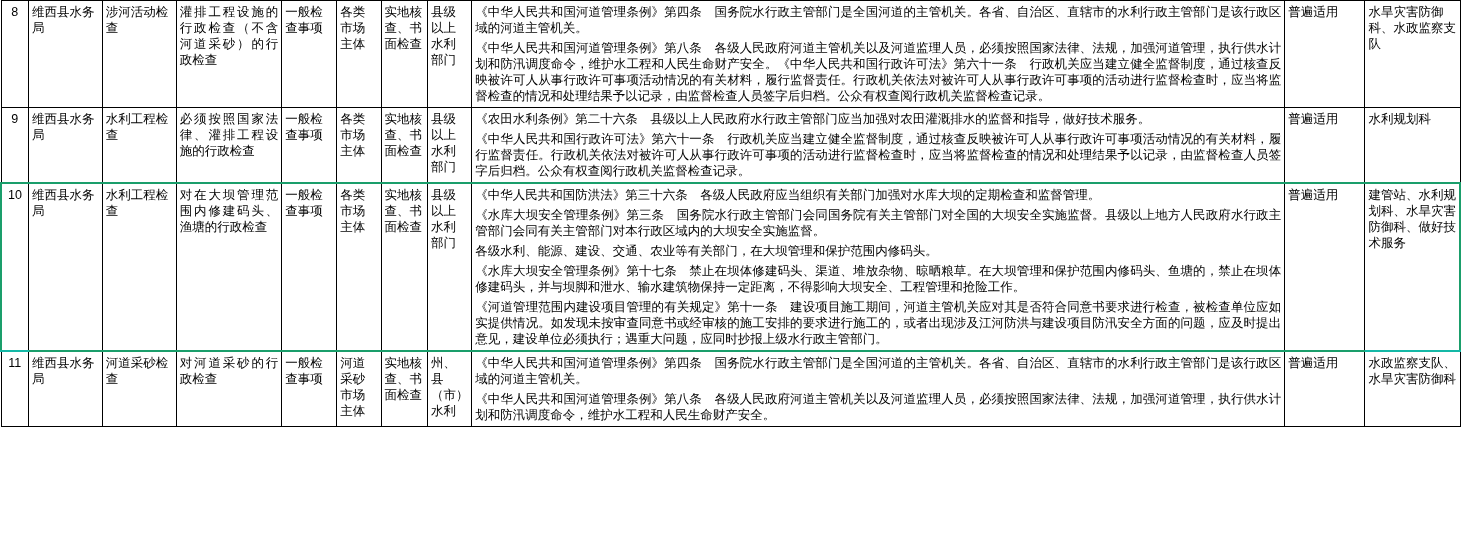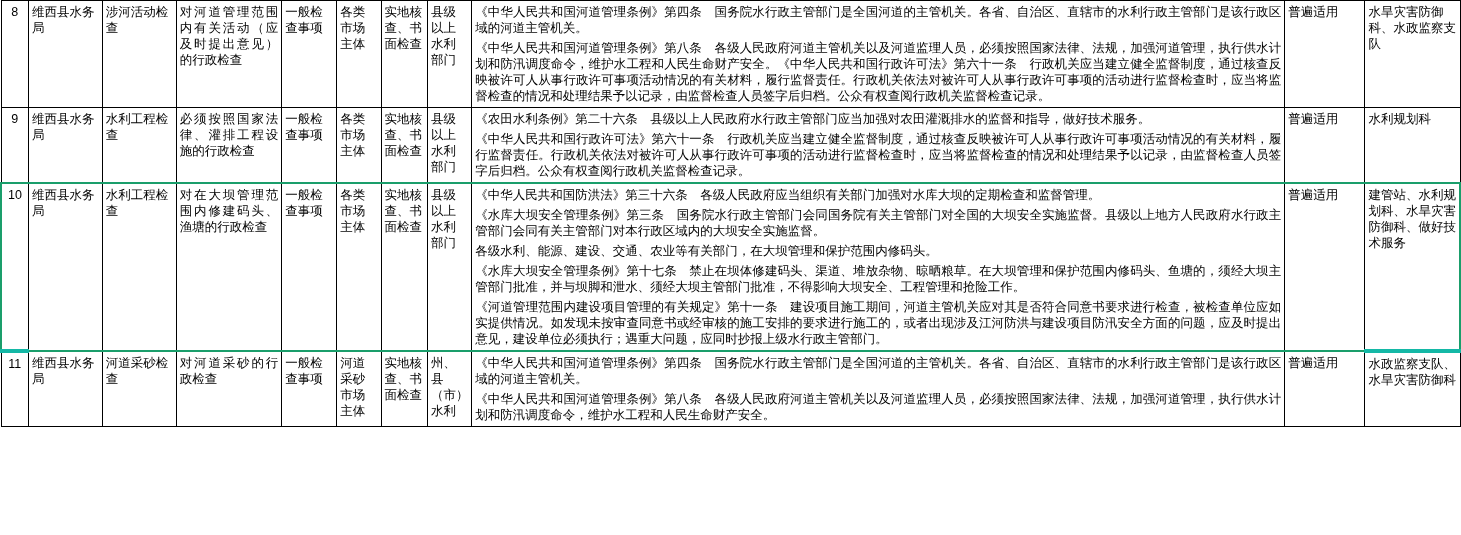--- a/index.html
+++ b/index.html
@@ -49,21 +49,21 @@
 
   
   .c-content, .c-type, .c-subject, .c-method, .c-dept, .c-name, .c-org, .c-unit, .c-scope {
     font-size: 12.5px;
   }
   .c-content { text-align: justify; text-justify: inter-ideograph; }
 
   
   tr.row-highlight > td.edge-left { border-left: 2px solid #1a9e6b; }
   tr.row-highlight > td.edge-right { border-right: 2px solid #1a9e6b; }
-  tr.row-highlight > td { border-top: 2px solid #1a9e6b; border-bottom: 4px solid #14b8a6; }
+  tr.row-highlight > td { border-top: 2px solid #1a9e6b; border-bottom: 2px solid #14b8a6; }
   tr.row-highlight > td.inner { border-top: 2px solid #1a9e6b; border-bottom: 2px solid #1a9e6b; }
 </style>
 </head>
 <body>
 
 <table class="sheet">
   <colgroup>
     <col class="c-num">
       <col class="c-org">
       <col class="c-name">
@@ -75,21 +75,21 @@
     <col class="c-basis">
       <col class="c-scope">
       <col class="c-unit">
   </colgroup>
   <tbody>
 
     <tr>
       <td class="c-num">8</td>
       <td class="c-org vmid">维西县水务局</td>
       <td class="c-name vmid">涉河活动检查</td>
-      <td class="c-content vmid">对河道管理范围内有关活动（应及时提出意见）的行政检查</td>
+      <td class="c-content vmid">灌排工程设施的行政检查（不含河道采砂）的行政检查</td>
       <td class="c-type vmid">一般检查事项</td>
       <td class="c-subject vmid">各类市场主体</td>
       <td class="c-method vmid">实地核查、书面检查</td>
       <td class="c-dept vmid">县级以上水利部门</td>
       <td class="c-basis basis">
         <p>《中华人民共和国河道管理条例》第四条　国务院水行政主管部门是全国河道的主管机关。各省、自治区、直辖市的水利行政主管部门是该行政区域的河道主管机关。</p>
         <p>《中华人民共和国河道管理条例》第八条　各级人民政府河道主管机关以及河道监理人员，必须按照国家法律、法规，加强河道管理，执行供水计划和防汛调度命令，维护水工程和人民生命财产安全。《中华人民共和国行政许可法》第六十一条　行政机关应当建立健全监督制度，通过核查反映被许可人从事行政许可事项活动情况的有关材料，履行监督责任。行政机关依法对被许可人从事行政许可事项的活动进行监督检查时，应当将监督检查的情况和处理结果予以记录，由监督检查人员签字后归档。公众有权查阅行政机关监督检查记录。</p>
       </td>
       <td class="c-scope vmid">普遍适用</td>
       <td class="c-unit">水旱灾害防御科、水政监察支队</td>
@@ -118,21 +118,21 @@
       <td class="c-name vmid inner">水利工程检查</td>
       <td class="c-content vmid inner">对在大坝管理范围内修建码头、渔塘的行政检查</td>
       <td class="c-type vmid inner">一般检查事项</td>
       <td class="c-subject vmid inner">各类市场主体</td>
       <td class="c-method vmid inner">实地核查、书面检查</td>
       <td class="c-dept vmid inner">县级以上水利部门</td>
       <td class="c-basis basis inner">
         <p>《中华人民共和国防洪法》第三十六条　各级人民政府应当组织有关部门加强对水库大坝的定期检查和监督管理。</p>
         <p>《水库大坝安全管理条例》第三条　国务院水行政主管部门会同国务院有关主管部门对全国的大坝安全实施监督。县级以上地方人民政府水行政主管部门会同有关主管部门对本行政区域内的大坝安全实施监督。</p>
         <p>各级水利、能源、建设、交通、农业等有关部门，在大坝管理和保护范围内修码头。</p>
-        <p>《水库大坝安全管理条例》第十七条　禁止在坝体修建码头、渠道、堆放杂物、晾晒粮草。在大坝管理和保护范围内修码头、鱼塘的，须经大坝主管部门批准，并与坝脚和泄水、须经大坝主管部门批准，不得影响大坝安全、工程管理和抢险工作。</p>
+        <p>《水库大坝安全管理条例》第十七条　禁止在坝体修建码头、渠道、堆放杂物、晾晒粮草。在大坝管理和保护范围内修码头、鱼塘的，禁止在坝体修建码头，并与坝脚和泄水、输水建筑物保持一定距离，不得影响大坝安全、工程管理和抢险工作。</p>
         <p>《河道管理范围内建设项目管理的有关规定》第十一条　建设项目施工期间，河道主管机关应对其是否符合同意书要求进行检查，被检查单位应如实提供情况。如发现未按审查同意书或经审核的施工安排的要求进行施工的，或者出现涉及江河防洪与建设项目防汛安全方面的问题，应及时提出意见，建设单位必须执行；遇重大问题，应同时抄报上级水行政主管部门。</p>
       </td>
       <td class="c-scope vmid inner">普遍适用</td>
       <td class="c-unit vmid edge-right">建管站、水利规划科、水旱灾害防御科、做好技术服务</td>
     </tr>
 
     <tr>
       <td class="c-num">11</td>
       <td class="c-org vmid">维西县水务局</td>
       <td class="c-name vmid">河道采砂检查</td>

